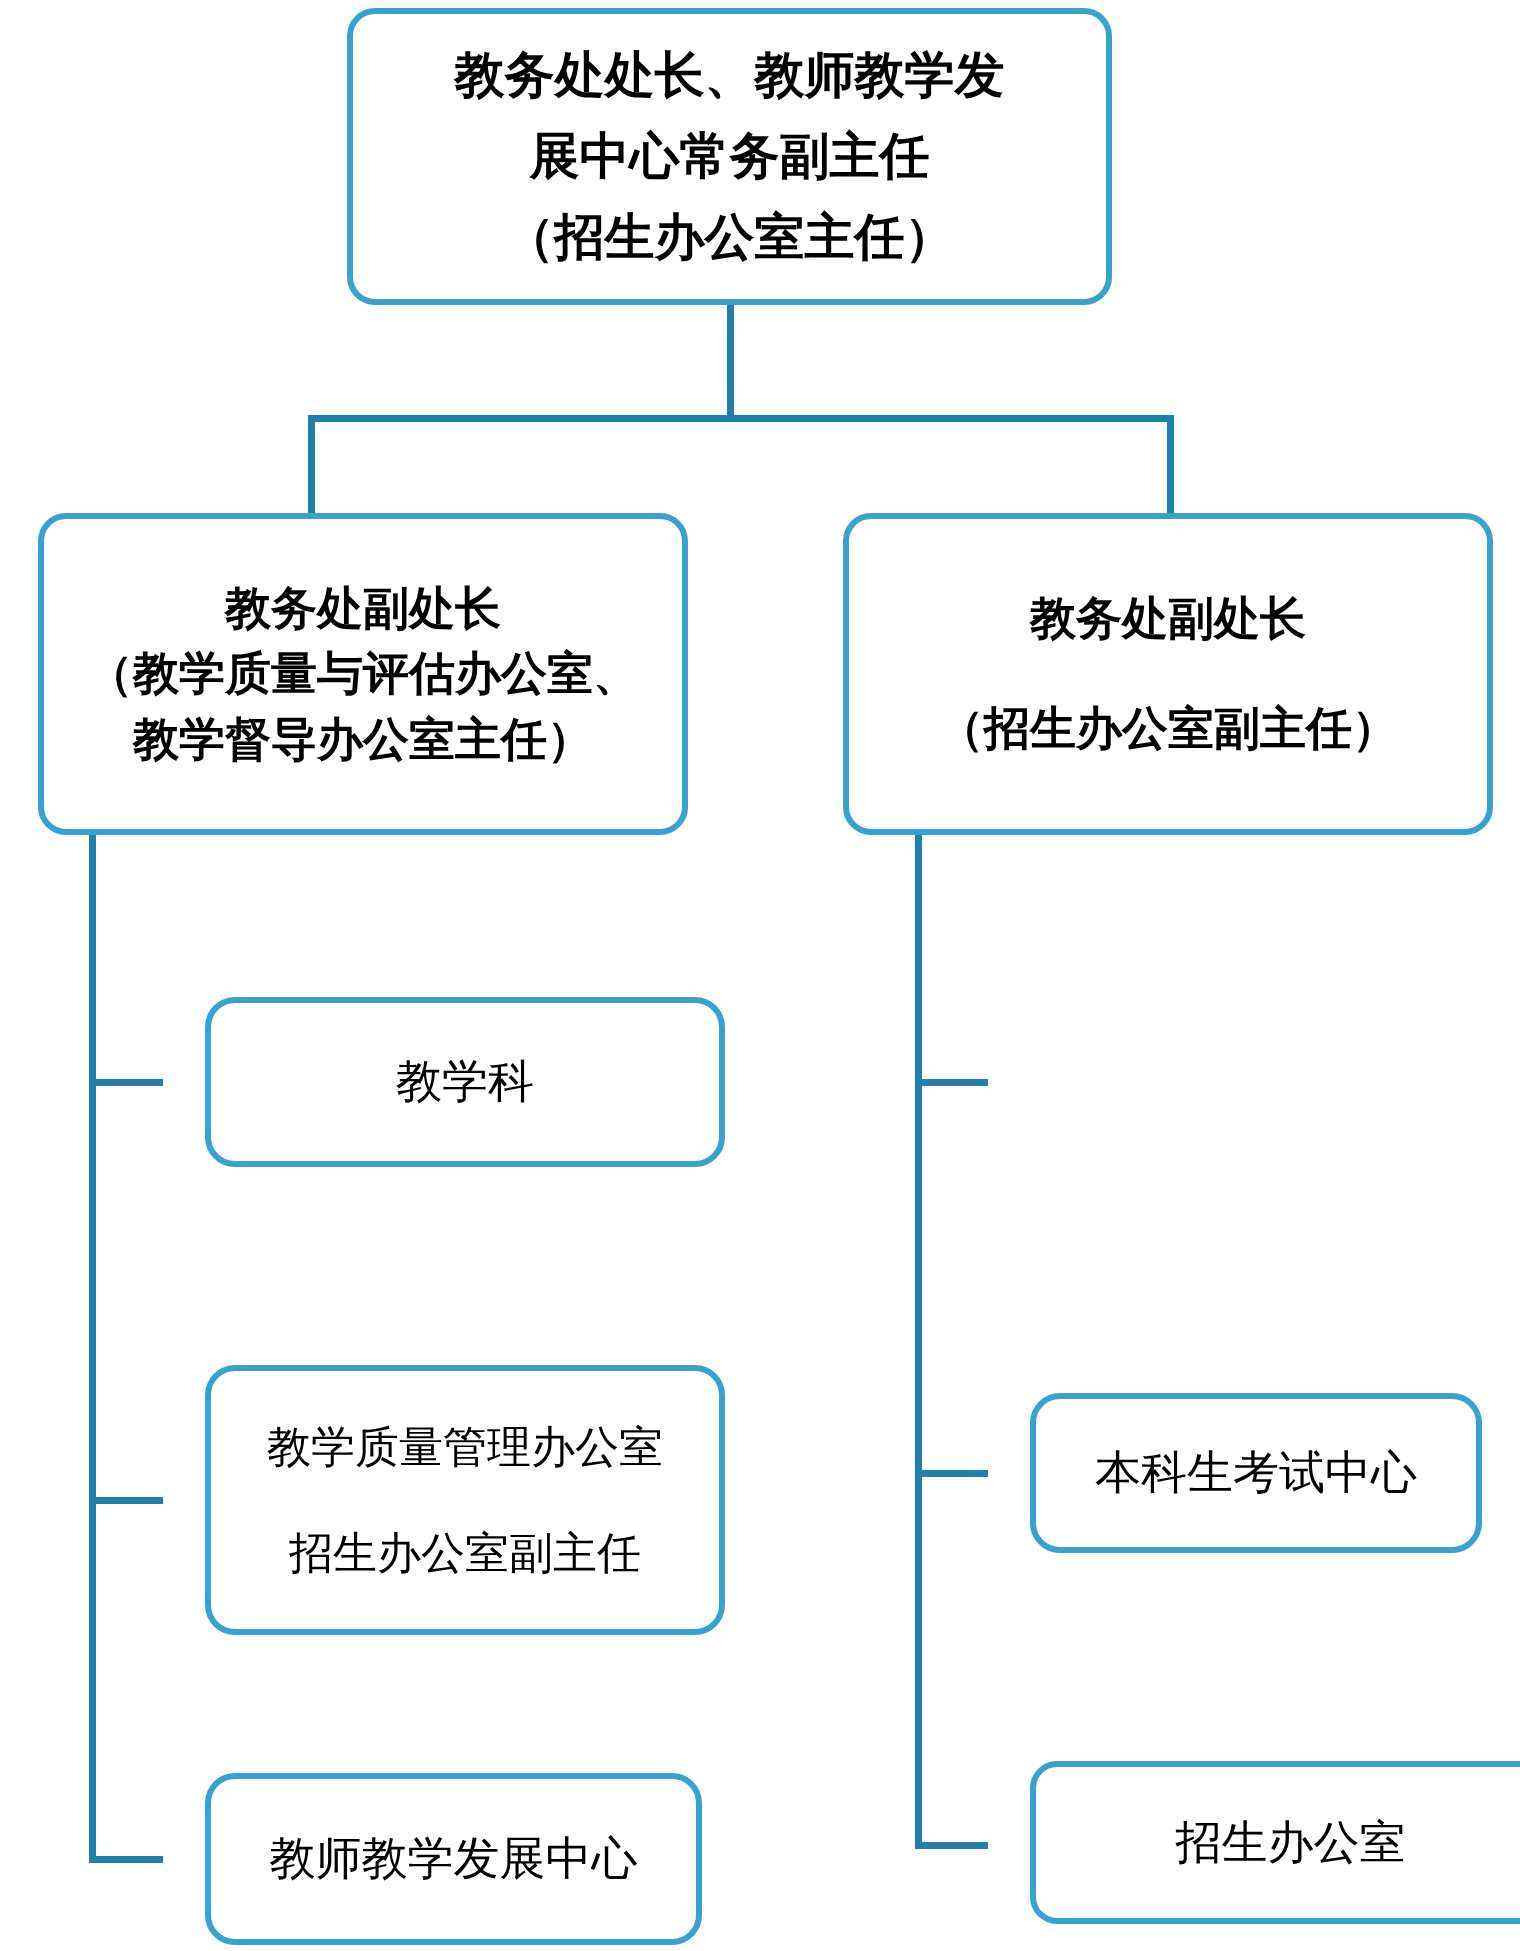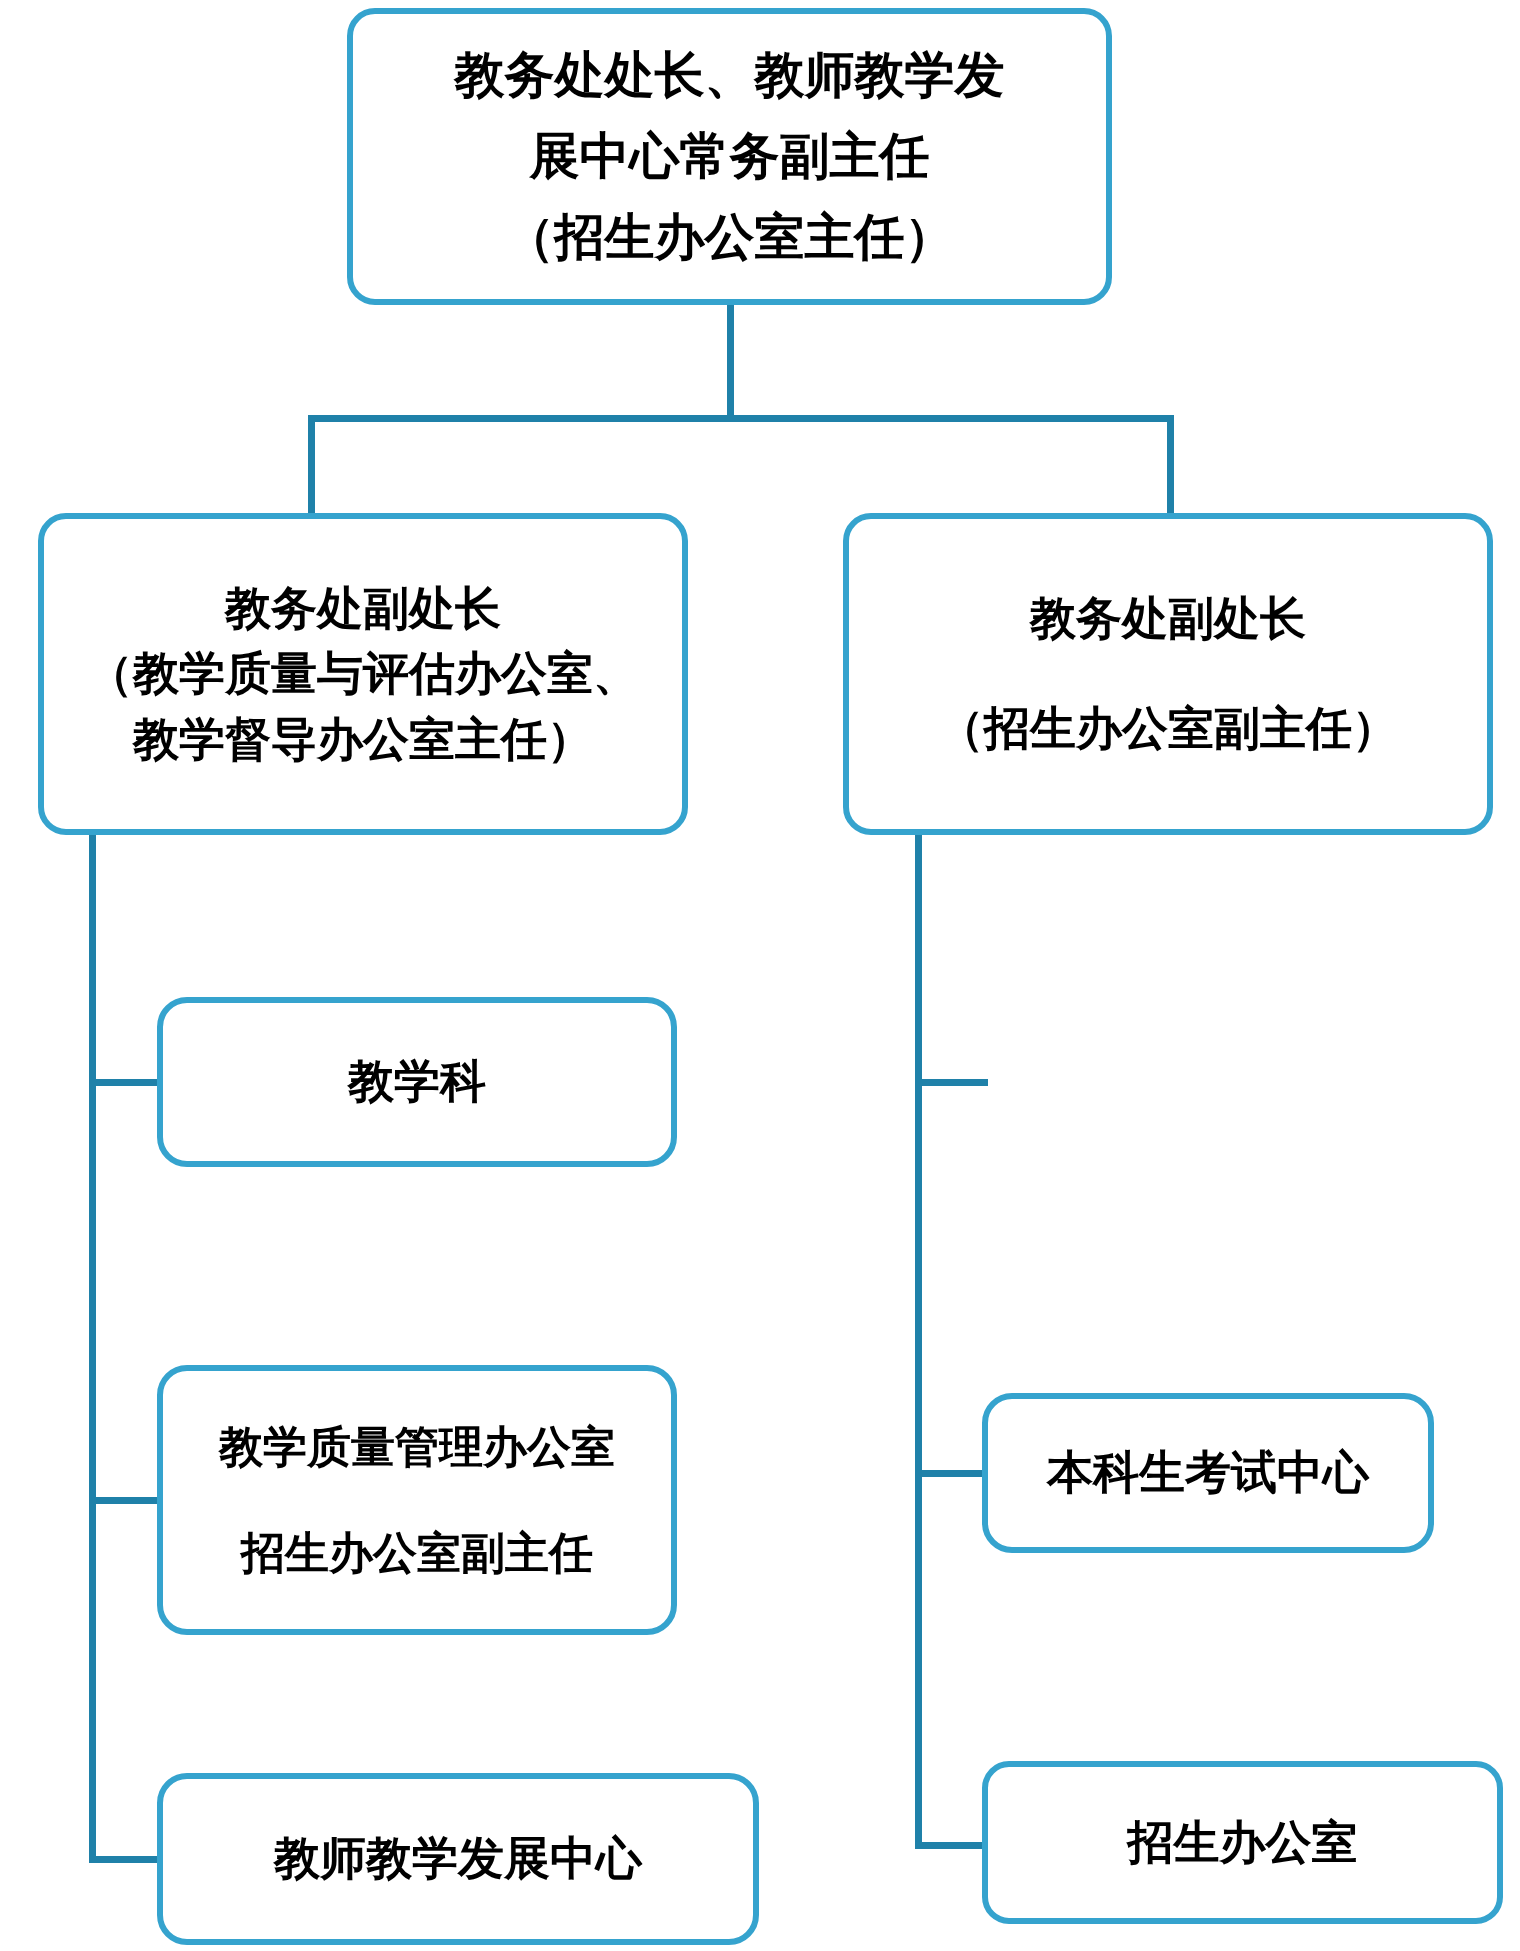--- a/index.html
+++ b/index.html
@@ -20,29 +20,29 @@
     box-sizing:border-box;
     background:var(--c-bg);
     border:6px solid var(--c-box);
     display:flex;flex-direction:column;
     align-items:center;justify-content:center;
     text-align:center;
     color:var(--c-text);
     z-index:2;
   }
   .serif{font-family:"Liberation Serif","DejaVu Serif",serif;font-weight:700;}
-  .sans{font-family:"Liberation Sans","DejaVu Sans",sans-serif;font-weight:700;}
+  .sans{font-family:"Liberation Sans","DejaVu Sans",sans-serif;font-weight:400;margin-left:48px;}
   .conn{position:absolute;background:var(--c-line);z-index:1;}
 
   #root-box   {left:347px;top:8px;   width:765px;height:297px;border-radius:28px;font-size:50px;line-height:1.3;gap:16px;}
   #l2-left    {left:38px; top:513px; width:650px;height:322px;border-radius:28px;font-size:46px;line-height:1.42;}
   #l2-right   {left:843px;top:513px; width:650px;height:322px;border-radius:28px;font-size:46px;line-height:2.4;}
   #child-l1   {left:157px;top:997px; width:520px;height:170px;border-radius:30px;font-size:46px;line-height:1.2;}
   #child-l2   {left:157px;top:1365px;width:520px;height:270px;border-radius:30px;font-size:44px;line-height:2.4;}
-  #child-l3   {left:157px;top:1773px;width:602px;height:172px;border-radius:30px;font-size:46px;line-height:1.2;}
+  #child-l3   {left:157px;top:1773px;width:497px;height:172px;border-radius:30px;font-size:46px;line-height:1.2;}
   #child-r1   {left:982px;top:1000px;width:521px;height:165px;border-radius:30px;font-size:46px;line-height:1.2;}
   #child-r2   {left:982px;top:1393px;width:452px;height:160px;border-radius:30px;font-size:46px;line-height:1.2;}
   #child-r3   {left:982px;top:1761px;width:521px;height:163px;border-radius:27px;font-size:46px;line-height:1.2;text-align:right;}
 
   #conn-stem    {left:727px; top:302px; width:7px;  height:116px;}
   #conn-hbar    {left:308px; top:415px; width:866px;height:7px;}
   #conn-drop-l  {left:308px; top:415px; width:7px;  height:104px;}
   #conn-drop-r  {left:1167px;top:415px; width:7px;  height:104px;}
   #conn-trunk-l {left:89px;  top:832px; width:7px;  height:1031px;}
   #conn-stub-l1 {left:89px;  top:1079px;width:74px; height:7px;}

